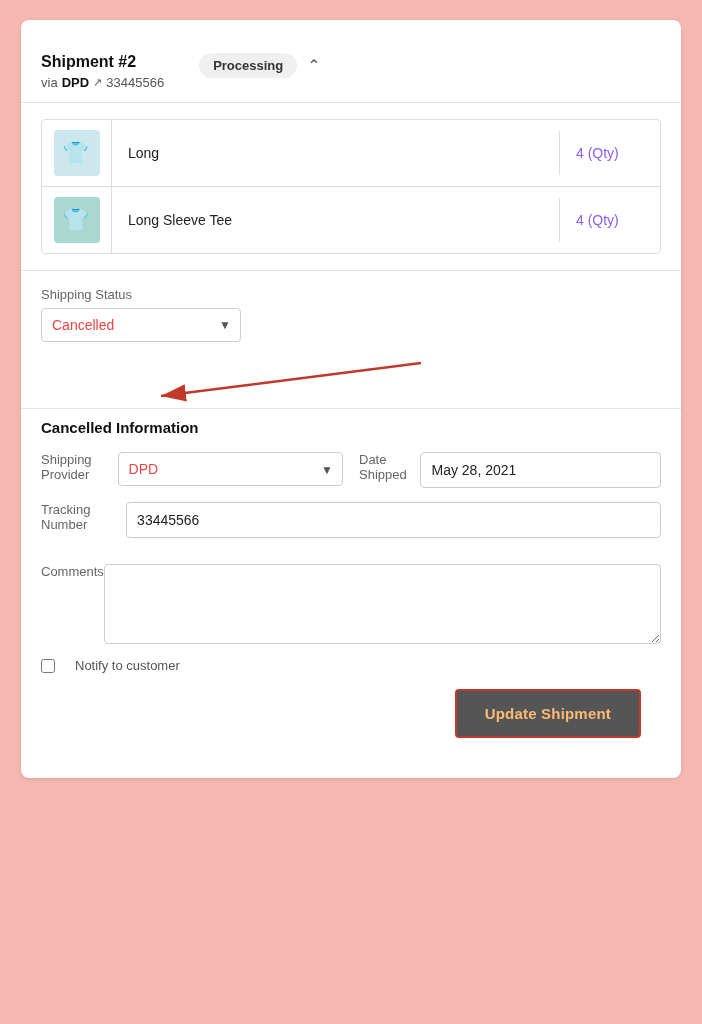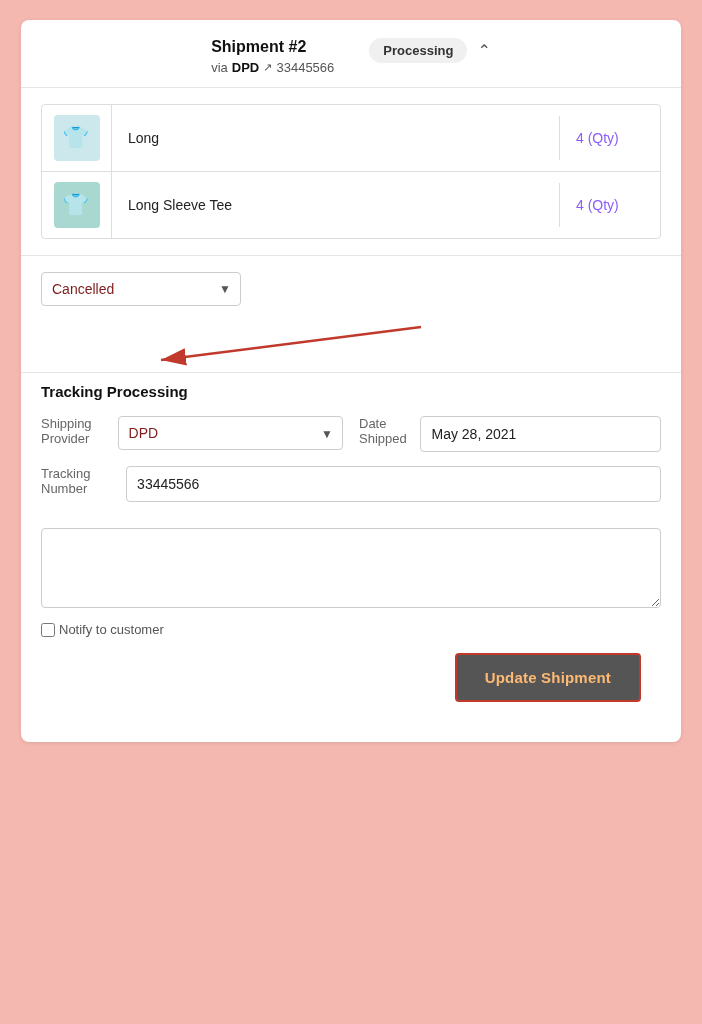--- a/index.html
+++ b/index.html
@@ -16,23 +16,23 @@
     .card {
       background: #fff;
       border-radius: 8px;
       width: 660px;
       padding: 0;
       box-shadow: 0 1px 4px rgba(0,0,0,0.1);
       overflow: hidden;
     }
     
     .shipment-header {
-      padding: 18px 20px 12px 20px;
-      display: flex;
-      justify-content: center;
+      padding: 33px 20px 12px 20px;
+      display: flex;
+      justify-content: flex-start;
       align-items: flex-start;
       gap: 35px;
     }
     .shipment-title-block {}
     .shipment-title {
       font-size: 16px;
       font-weight: 700;
       color: #111;
       margin-bottom: 4px;
     }
@@ -145,21 +145,21 @@
     }
     .select-wrapper select {
       appearance: none;
       -webkit-appearance: none;
       width: 100%;
       padding: 8px 32px 8px 10px;
       font-size: 14px;
       border: 1px solid #ccc;
       border-radius: 4px;
       background: #fff;
-      color: #7f1d1d;
+      color: #ef4444;
       cursor: pointer;
     }
     .select-arrow {
       position: absolute;
       right: 10px;
       top: 50%;
       transform: translateY(-50%);
       pointer-events: none;
       color: #555;
       font-size: 12px;
@@ -205,21 +205,21 @@
       width: 100%;
     }
     textarea.form-input {
       resize: both;
       height: 80px;
       font-family: inherit;
     }
     .notify-row {
       display: flex;
       align-items: center;
-      gap: 4px;
+      gap: 20px;
       margin-top: 10px;
       margin-bottom: 16px;
     }
     .notify-checkbox {
       width: 14px;
       height: 14px;
       cursor: pointer;
     }
     .notify-label {
       font-size: 13px;
@@ -282,20 +282,21 @@
         </div>
       </div>
       <div class="item-name-cell">Long Sleeve Tee</div>
       <div class="item-qty-cell">4 (Qty)</div>
     </div>
   </div>
 
   <hr class="divider">
 
   <div class="section">
+    <div class="field-label">Shipping Status</div>
     <div class="select-wrapper">
       <select>
         <option>Pending</option>
         <option>Processing</option>
         <option>Shipped</option>
         <option>Delivered</option>
         <option selected="">Cancelled</option>
       </select>
       <span class="select-arrow">▼</span>
     </div>
@@ -308,21 +309,21 @@
           <polygon points="0 0, 10 3.5, 0 7" fill="#c0392b"></polygon>
         </marker>
       </defs>
       <line x1="380" y1="5" x2="120" y2="38" stroke="#c0392b" stroke-width="2.5" marker-end="url(#arrowhead)"></line>
     </svg>
   </div>
 
   <hr class="divider">
 
   <div class="tracking-section">
-    <div class="tracking-title">Tracking Processing</div>
+    <div class="tracking-title">Cancelled Information</div>
 
     <div class="form-row">
       <div class="form-group">
         <div class="field-label">Shipping Provider</div>
         <div class="select-wrapper full-width">
           <select>
             <option selected="">DPD</option>
             <option>UPS</option>
             <option>FedEx</option>
             <option>DHL</option>
@@ -336,20 +337,21 @@
         <input type="text" class="form-input" value="May 28, 2021" style="">
       </div>
     </div>
 
     <div class="form-group" style="margin-bottom:26px;">
       <div class="field-label">Tracking Number</div>
       <input type="text" class="form-input" value="33445566" style="">
     </div>
 
     <div class="form-group" style="margin-bottom:14px;">
+      <div class="field-label">Comments</div>
       <textarea class="form-input" style=""></textarea>
     </div>
 
     <div class="notify-row">
       <input type="checkbox" class="notify-checkbox" style="">
       <span class="notify-label">Notify to customer</span>
     </div>
 
     <div class="bottom-row">
       <button class="update-btn">Update Shipment</button>

